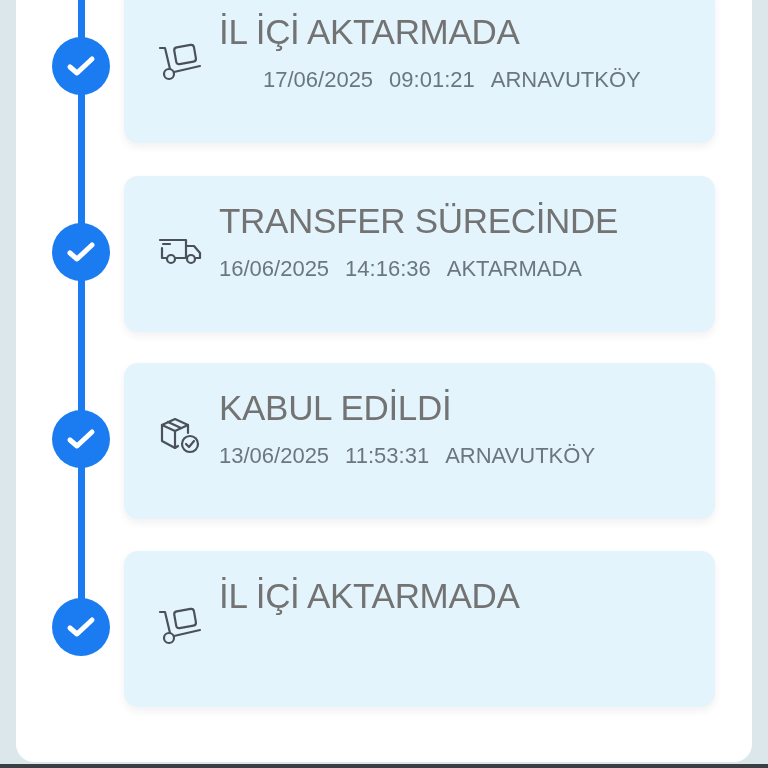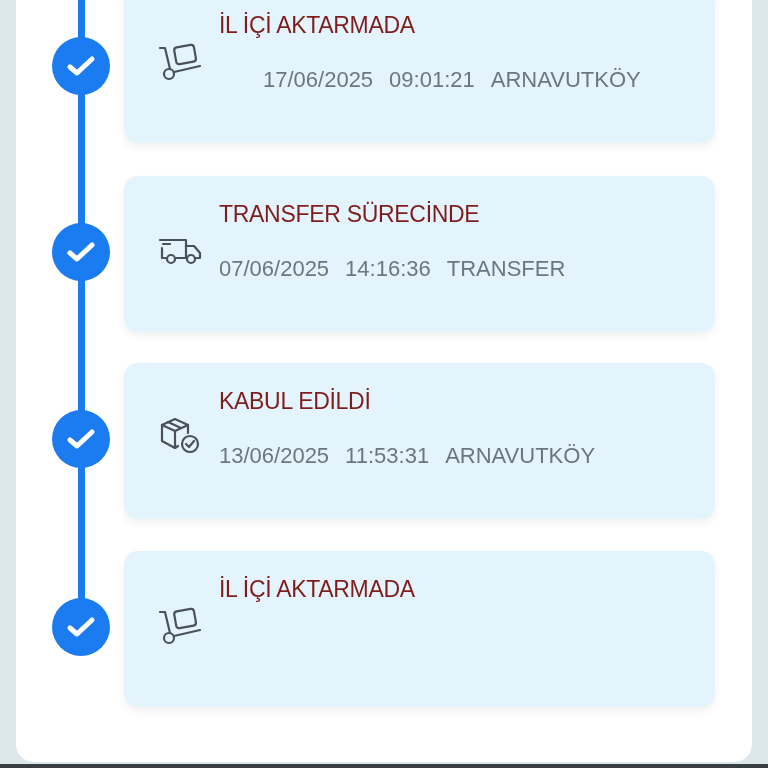--- a/index.html
+++ b/index.html
@@ -23,21 +23,21 @@
     position:absolute; left:52px; width:58px; height:58px; border-radius:50%;
     background:#1a7cf0; display:flex; align-items:center; justify-content:center;
   }
   .card {
     position:absolute; left:124px; width:591px; height:156px;
     background:#e4f4fd; border-radius:14px;
     box-shadow:0 4px 8px rgba(0,0,0,0.06);
   }
   .card-icon { position:absolute; left:34px; width:46px; height:46px; }
   .card-title {
-    position:absolute; left:95px; font-size:23px; color:#7f1d1d; letter-spacing:-0.3px;
+    position:absolute; left:95px; font-size:35px; color:#737373; letter-spacing:-0.3px;
     white-space:nowrap;
   }
   .card-meta {
     position:absolute; left:95px; font-size:22px; color:#6b7780; white-space:nowrap;
   }
   .card-meta span { margin-right:16px; }
 </style>
 </head>
 <body>
 
@@ -76,21 +76,21 @@
         <path d="M5 16 L12 16"></path>
         <path d="M4 20 L4 30 L8 30"></path>
       <path d="M28 18 L36 18 L42 25 L42 30 L38 30"></path>
         <path d="M18 30 L27 30"></path>
       <circle cx="13" cy="31" r="4"></circle>
         <circle cx="33" cy="31" r="4"></circle>
     </svg>
   </div>
   <div class="card-title" style="top:25px;">TRANSFER SÜRECİNDE</div>
   <div class="card-meta" style="top:80px;">
-    <span>07/06/2025</span><span>14:16:36</span><span>TRANSFER</span>
+    <span>16/06/2025</span><span>14:16:36</span><span>AKTARMADA</span>
   </div>
 </div>
 
 <div class="step-dot" style="top:410px;">
   <svg width="30" height="24" viewBox="0 0 30 24">
       <path d="M4 13 L11 19 L26 5" stroke="#fff" stroke-width="5" fill="none" stroke-linecap="round" stroke-linejoin="round"></path>
     </svg>
 </div>
 <div class="card" style="top:363px;">
   <div class="card-icon" style="top:50px;">

